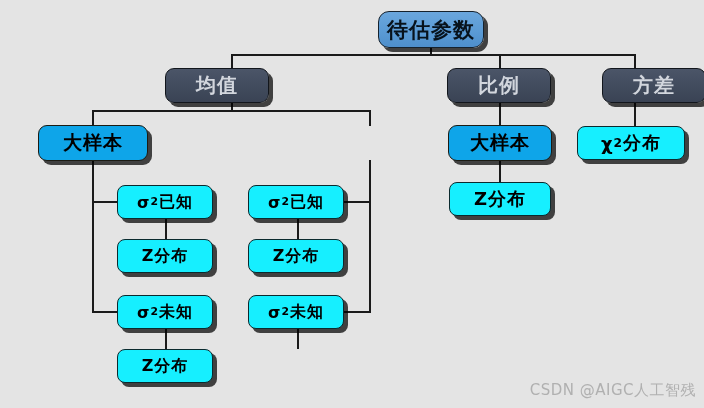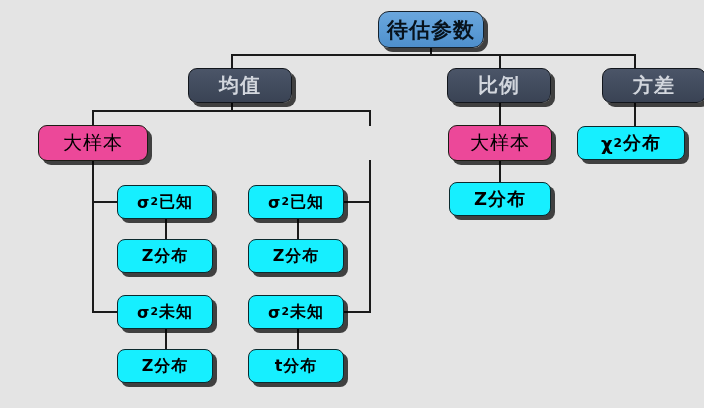--- a/index.html
+++ b/index.html
@@ -48,24 +48,24 @@
     border-color: #15222e;
     border-radius: 11px;
   }
   .node.dark {
     background: linear-gradient(180deg,#4b5568 0%,#424c5e 50%,#3a4354 100%);
     color: #d2d6dd;
     font-size: 20px;
     font-weight: 700;
   }
   .node.cream {
-    background: #ec4899;
+    background: #0ea5e9;
     color: #000000;
     font-size: 19px;
-    font-weight: 400;
+    font-weight: 700;
     border-color: #1c1c14;
   }
   .node.cyan {
     background: #16efff;
     color: #000000;
     font-size: 16px;
     font-weight: 700;
     border-color: #0b2a2e;
     border-radius: 8px;
   }
@@ -128,21 +128,21 @@
 
   <div class="ln v" style="left:499px; top:102px; height:24px;"></div>
   <div class="ln v" style="left:499px; top:160px; height:22px;"></div>
 
   <div class="ln v" style="left:634px; top:102px; height:24px;"></div>
 
   <div class="node root" style="left:378px; top:11px; width:106px; height:37px;">
     <span>待估参数</span>
   </div>
 
-  <div class="node dark" style="left:188px; top:68px; width:104px; height:35px;">
+  <div class="node dark" style="left:165px; top:68px; width:104px; height:35px;">
     <span>均值</span>
   </div>
 
   <div class="node dark" style="left:447px; top:68px; width:104px; height:35px;">
     <span>比例</span>
   </div>
 
   <div class="node dark" style="left:582px; top:68px; width:104px; height:35px;margin-left:20px;">
     <span>方差</span>
   </div>
@@ -191,22 +191,20 @@
   <div class="node cyan" style="left:248px; top:239px; width:96px; height:34px;">
     <span>Z分布</span>
   </div>
 
   <div class="node cyan" style="left:248px; top:295px; width:96px; height:34px;">
     <span>σ</span>
       <sup>2</sup>
       <span>未知</span>
   </div>
 
-  <div class="node cyan" style="left:248px; top:349px; width:96px; height:34px;">
-    <span>t分布</span>
-  </div>
 
   <div class="node cyan big" style="left:449px; top:182px; width:102px; height:34px;">
     <span>Z分布</span>
   </div>
 
+  <div id="watermark">CSDN @AIGC人工智残</div>
 
 </div>
 
 </body></html>

